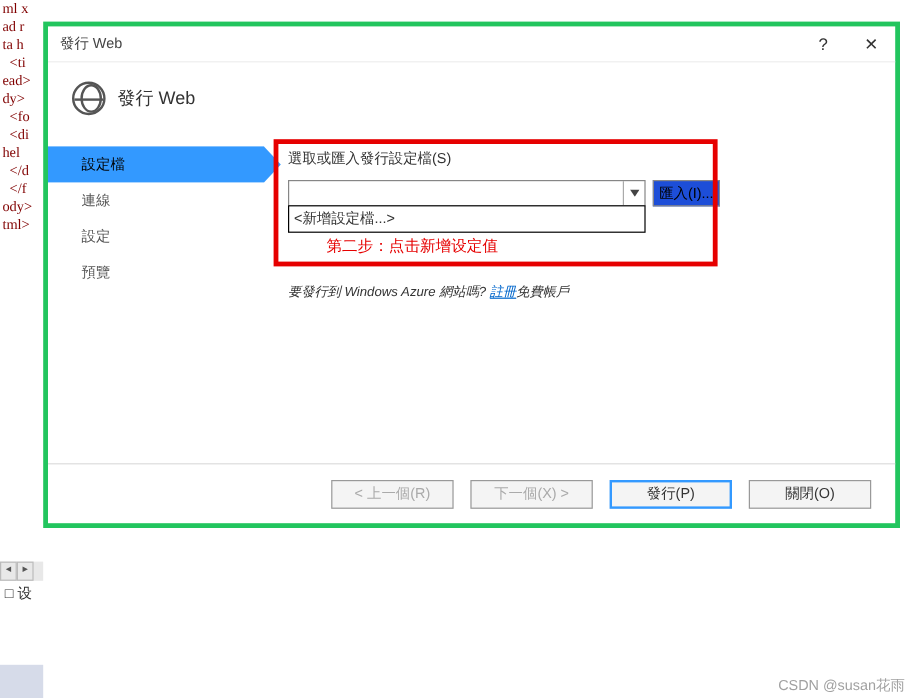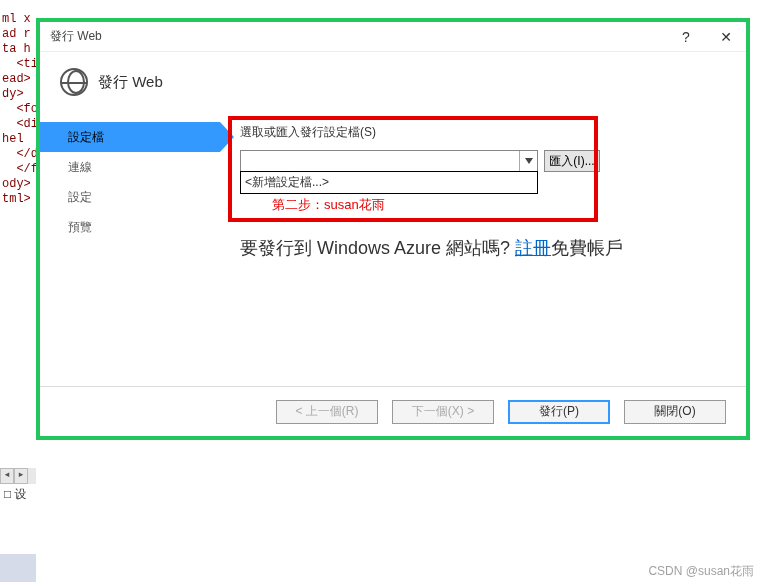--- a/index.html
+++ b/index.html
@@ -11,27 +11,27 @@
       height: 582px;
       overflow: hidden;
       position: relative;
     }
     
     .bg-code {
       position: absolute;
       top: 0; left: 0;
       width: 36px;
       height: 100%;
-      font-family: Liberation Mono, monospace;
+      font-family: Liberation Serif, serif;
       font-size: 12px;
       line-height: 15px;
       color: #aaa;
       white-space: pre;
       overflow: hidden;
-      padding: 12px 2px;
+      padding: 0 2px;
     }
     .bg-code .tag { color: #800000; }
     .bg-scroll {
       position: absolute;
       top: 468px;
       left: 0;
       width: 36px;
       height: 16px;
       background: #e8e8e8;
       display: flex;
@@ -188,40 +188,41 @@
       font-size: 12px;
       color: #333;
     }
     .import-btn {
       position: absolute;
       left: 324px;
       top: 34px;
       width: 56px;
       height: 22px;
       border: 1px solid #888;
-      background: #e5e5e5;
+      background: #1d4ed8;
       font-size: 12px;
       text-align: center;
       line-height: 20px;
       overflow: hidden;
     }
     .annot {
       position: absolute;
       left: 52px;
       top: 80px;
       font-size: 13px;
       color: #e60000;
       z-index: 4;
     }
     .azure {
       position: absolute;
       left: 20px;
       top: 120px;
-      font-size: 18px;
-      color: #333;
+      font-size: 11px;
+      color: #333;
+      font-style: italic;
     }
     .azure a { color: #0066cc; text-decoration: underline; }
     .gallery {
       position: absolute;
       left: 20px;
       top: 152px;
       font-size: 12px;
       color: #333;
     }
     .gallery a { color: #0066cc; text-decoration: underline; }
@@ -312,21 +313,21 @@
             </svg>
         </div>
       </div>
 
       <div class="dropdown">
         <div class="opt">&lt;新增設定檔...&gt;</div>
       </div>
 
       <div class="import-btn">匯入(I)...</div>
 
-      <div class="annot">第二步：susan花雨</div>
+      <div class="annot">第二步：点击新增设定值</div>
 
       <div class="redbox"></div>
 
       <div class="azure">
         <span>要發行到 Windows Azure 網站嗎? </span><a href="#">註冊</a><span>免費帳戶</span>
       </div>
 
     </div>
   </div>
 

